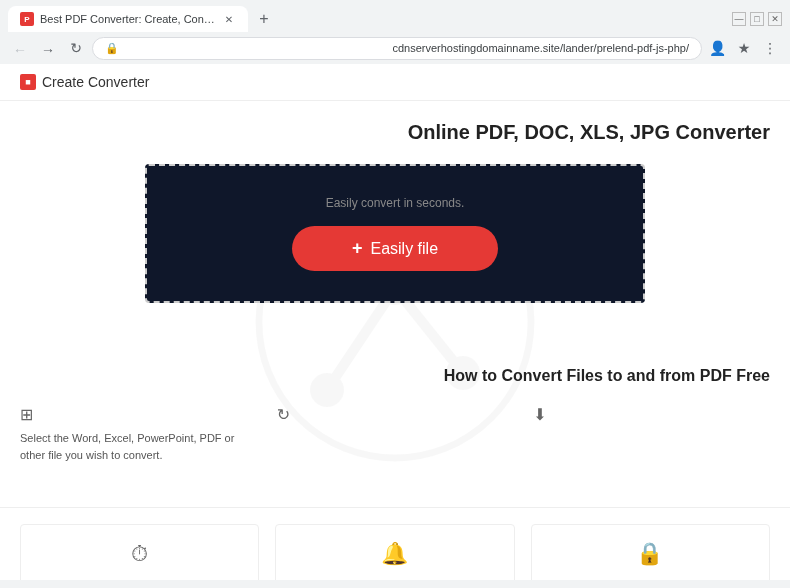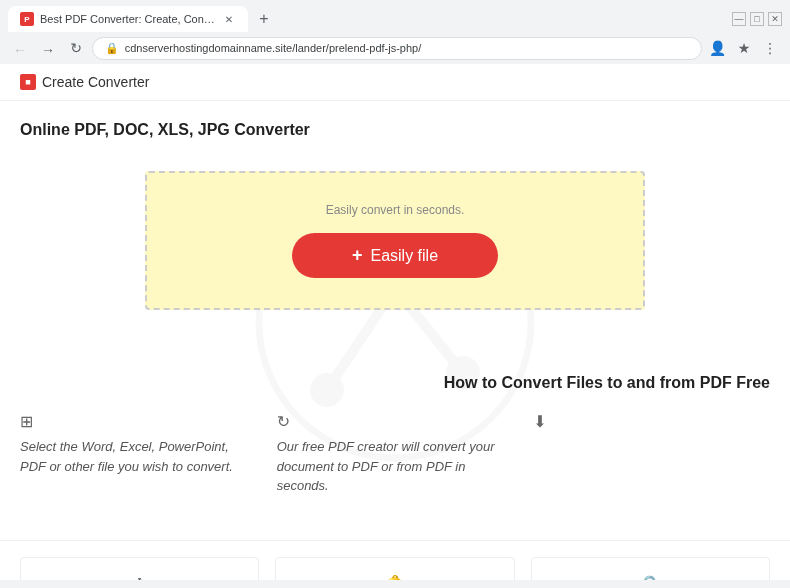--- a/index.html
+++ b/index.html
@@ -100,20 +100,21 @@
       color: #3c4043;
       display: flex;
       align-items: center;
       gap: 6px;
     }
     .address-text {
       flex: 1;
       overflow: hidden;
       text-overflow: ellipsis;
       white-space: nowrap;
+      text-align: right;
     }
     .browser-actions {
       display: flex;
       align-items: center;
       gap: 2px;
     }
     .browser-action-btn {
       width: 24px;
       height: 24px;
       border-radius: 50%;
@@ -204,36 +205,36 @@
       font-weight: bold;
     }
 
     
     .main-section {
       padding: 20px;
       position: relative;
       z-index: 1;
     }
     .page-title {
-      text-align: left;
-      font-size: 16px;
+      text-align: right;
+      font-size: 20px;
       font-weight: bold;
       color: #222;
-      margin-bottom: 32px;
+      margin-bottom: 20px;
     }
 
     
     .upload-box {
       border: 2px dashed #ccc;
       border-radius: 4px;
       padding: 30px 20px;
       text-align: center;
       margin: 0 auto 24px;
       max-width: 500px;
-      background: #fef9c3;
+      background: #0f172a;
     }
     .upload-subtitle {
       font-size: 12px;
       color: #888;
       margin-bottom: 16px;
     }
     .choose-file-btn {
       background: #e53935;
       color: white;
       border: none;
@@ -271,24 +272,23 @@
     .step {
       flex: 1;
       text-align: left;
     }
     .step-icon {
       font-size: 16px;
       color: #666;
       margin-bottom: 6px;
     }
     .step-text {
-      font-size: 13px;
+      font-size: 11px;
       color: #555;
       line-height: 1.5;
-      font-style: italic;
     }
 
     
     .features-section {
       display: flex;
       gap: 16px;
       padding: 16px 20px;
       background: white;
       border-top: 1px solid #eee;
       position: relative;
@@ -385,21 +385,20 @@
 
   <div class="how-to-section">
     <h2 class="section-title">How to Convert Files to and from PDF Free</h2>
     <div class="steps-grid">
       <div class="step">
         <div class="step-icon">⊞</div>
         <p class="step-text">Select the Word, Excel, PowerPoint, PDF or other file you wish to convert.</p>
       </div>
       <div class="step">
         <div class="step-icon">↻</div>
-        <p class="step-text">Our free PDF creator will convert your document to PDF or from PDF in seconds.</p>
       </div>
       <div class="step">
         <div class="step-icon">⬇</div>
       </div>
     </div>
   </div>
 
   <div class="features-section">
     <div class="feature-card">
       <div class="feature-icon">⏱</div>

